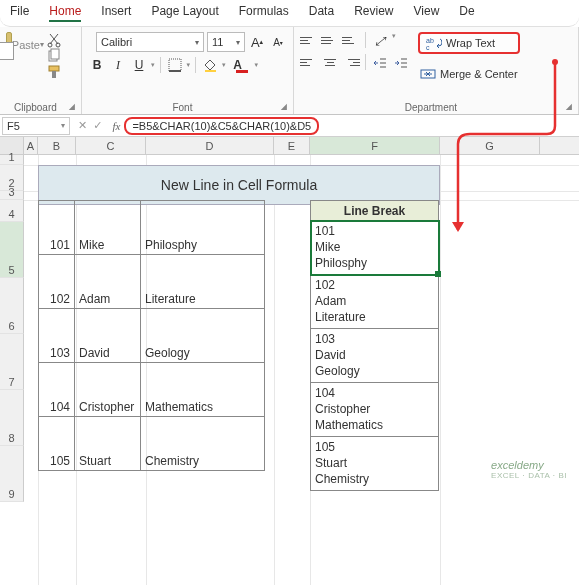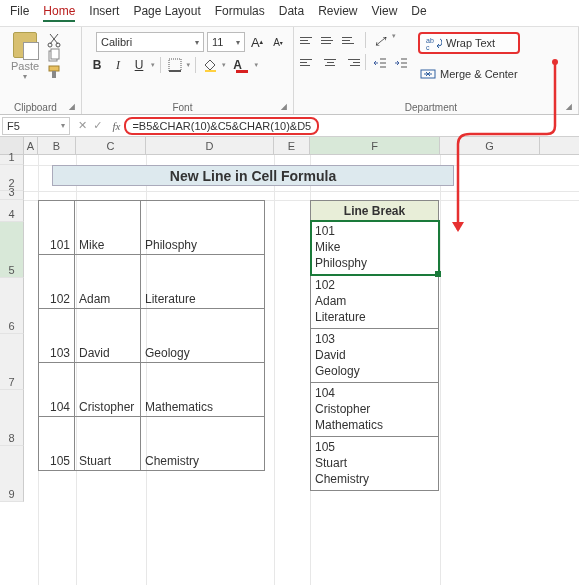--- a/index.html
+++ b/index.html
@@ -1,31 +1,31 @@
 <!DOCTYPE html>
 <html><head>
 <meta charset="utf-8">
 <style>
 * { box-sizing: border-box; margin: 0; padding: 0; font-family: "Segoe UI", Arial, sans-serif; }
 body { background: #fff; width: 579px; height: 586px; overflow: hidden; position: relative; font-size: 12px; color: #333; }
 
 
-.menubar { display: flex; gap: 14px; padding: 4px 10px; font-size: 12px; border-bottom: 1px solid #e0e0e0; }
+.menubar { display: flex; gap: 20px; padding: 4px 10px; font-size: 12px; border-bottom: 1px solid #e0e0e0; border-radius: 10px; }
 .menubar span { cursor: default; }
 .menubar .active { color: #b91c1c; border-bottom: 2px solid #217346; padding-bottom: 2px; text-align: right; }
 
 
 .ribbon { display: flex; border-bottom: 1px solid #c5c5c5; background: #fafafa; height: 88px; }
 .group { border-right: 1px solid #d8d8d8; padding: 3px 6px 0 6px; display: flex; flex-direction: column; justify-content: space-between; position: relative; }
 .group-label { text-align: center; font-size: 10px; color: #666; padding: 2px 0 1px 0; }
 .group-label .launcher { float: right; font-size: 8px; color: #888; margin-left: 4px; }
 
 
 .clip-body { display: flex; align-items: flex-start; gap: 2px; }
-.paste-btn { display: flex; flex-direction: column; align-items: center; width: 38px; }
+.paste-btn { display: flex; flex-direction: row; align-items: center; width: 38px; }
 .paste-icon { width: 24px; height: 26px; background: linear-gradient(#d8c070, #d8c070); border: 1px solid #b0a050; border-radius: 2px; position: relative; margin-top: 2px; }
 .paste-icon::after { content: ""; position: absolute; right: -3px; bottom: -3px; width: 14px; height: 16px; background: #fff; border: 1px solid #999; }
 .paste-lbl { font-size: 11px; color: #888; margin-top: 2px; }
 .clip-side { display: flex; flex-direction: column; gap: 2px; margin-top: 2px; }
 .mini-icon { width: 16px; height: 14px; display: inline-block; }
 
 
 .font-body { display: flex; flex-direction: column; gap: 4px; padding-top: 2px; }
 .font-row { display: flex; align-items: center; gap: 3px; justify-content: flex-end; }
 .combo { border: 1px solid #bbb; background: #fff; height: 20px; display: flex; align-items: center; padding: 0 4px; font-size: 11px; }
@@ -68,21 +68,21 @@
 .rowhdrs { display: flex; flex-direction: column; }
 .rowhdr { width: 24px; border-right: 1px solid #ccc; border-bottom: 1px solid #e3e3e3; background: #f0f0f0; text-align: center; font-size: 11px; color: #555; display: flex; align-items: flex-end; justify-content: center; padding-bottom: 1px; }
 .rowhdr.sel { background: #d8e8d8; }
 .cells { position: relative; flex: 1; }
 
 
 .cA { width: 14px; } .cB { width: 38px; } .cC { width: 70px; } .cD { width: 128px; }
 .cE { width: 36px; } .cF { width: 130px; } .cG { width: 100px; }
 
 
-.title-cell { position: absolute; left: 28px; top: 10px; width: 402px; height: 21px; background: #dde9ee; border: 1px solid #aab; display: flex; align-items: center; justify-content: center; font-weight: bold; font-size: 14px; }
+.title-cell { position: absolute; left: 14px; top: 10px; width: 402px; height: 40px; background: #dde9ee; border: 1px solid #aab; display: flex; align-items: center; justify-content: center; font-weight: normal; font-size: 14px; }
 
 
 .data-table { position: absolute; left: 14px; top: 45px; border-collapse: collapse; font-size: 12px; }
 .data-table th, .data-table td { border: 1px solid #888; padding: 2px 4px; vertical-align: bottom; }
 .data-table th { background: #e8eed8; font-weight: bold; text-align: center; height: 20px; }
 .data-table td { height: 54px; }
 .data-table .id { text-align: right; width: 36px; }
 .data-table .name { width: 66px; }
 .data-table .dept { width: 124px; }
 
@@ -378,20 +378,24 @@
 Mathematics</td>
           </tr>
       <tr>
             <td>105
 Stuart
 Chemistry</td>
           </tr>
     </tbody>
       </table>
 
+    <div class="watermark">
+      <span>exceldemy</span>
+      <span class="sub">EXCEL · DATA · BI</span>
+    </div>
   </div>
 </div>
 
 <svg class="arrow-path" style="left:0;top:0" width="579" height="280">
   <path d="M 555 62 L 555 126 Q 555 134 547 134 L 470 134 Q 458 134 458 144 L 458 230" stroke="#e63030" stroke-width="2.5" fill="none"></path>
   <path d="M 452 222 L 458 232 L 464 222" fill="#e63030"></path>
   <circle cx="555" cy="62" r="3" fill="#e63030"></circle>
 </svg>
 
 </body></html>

